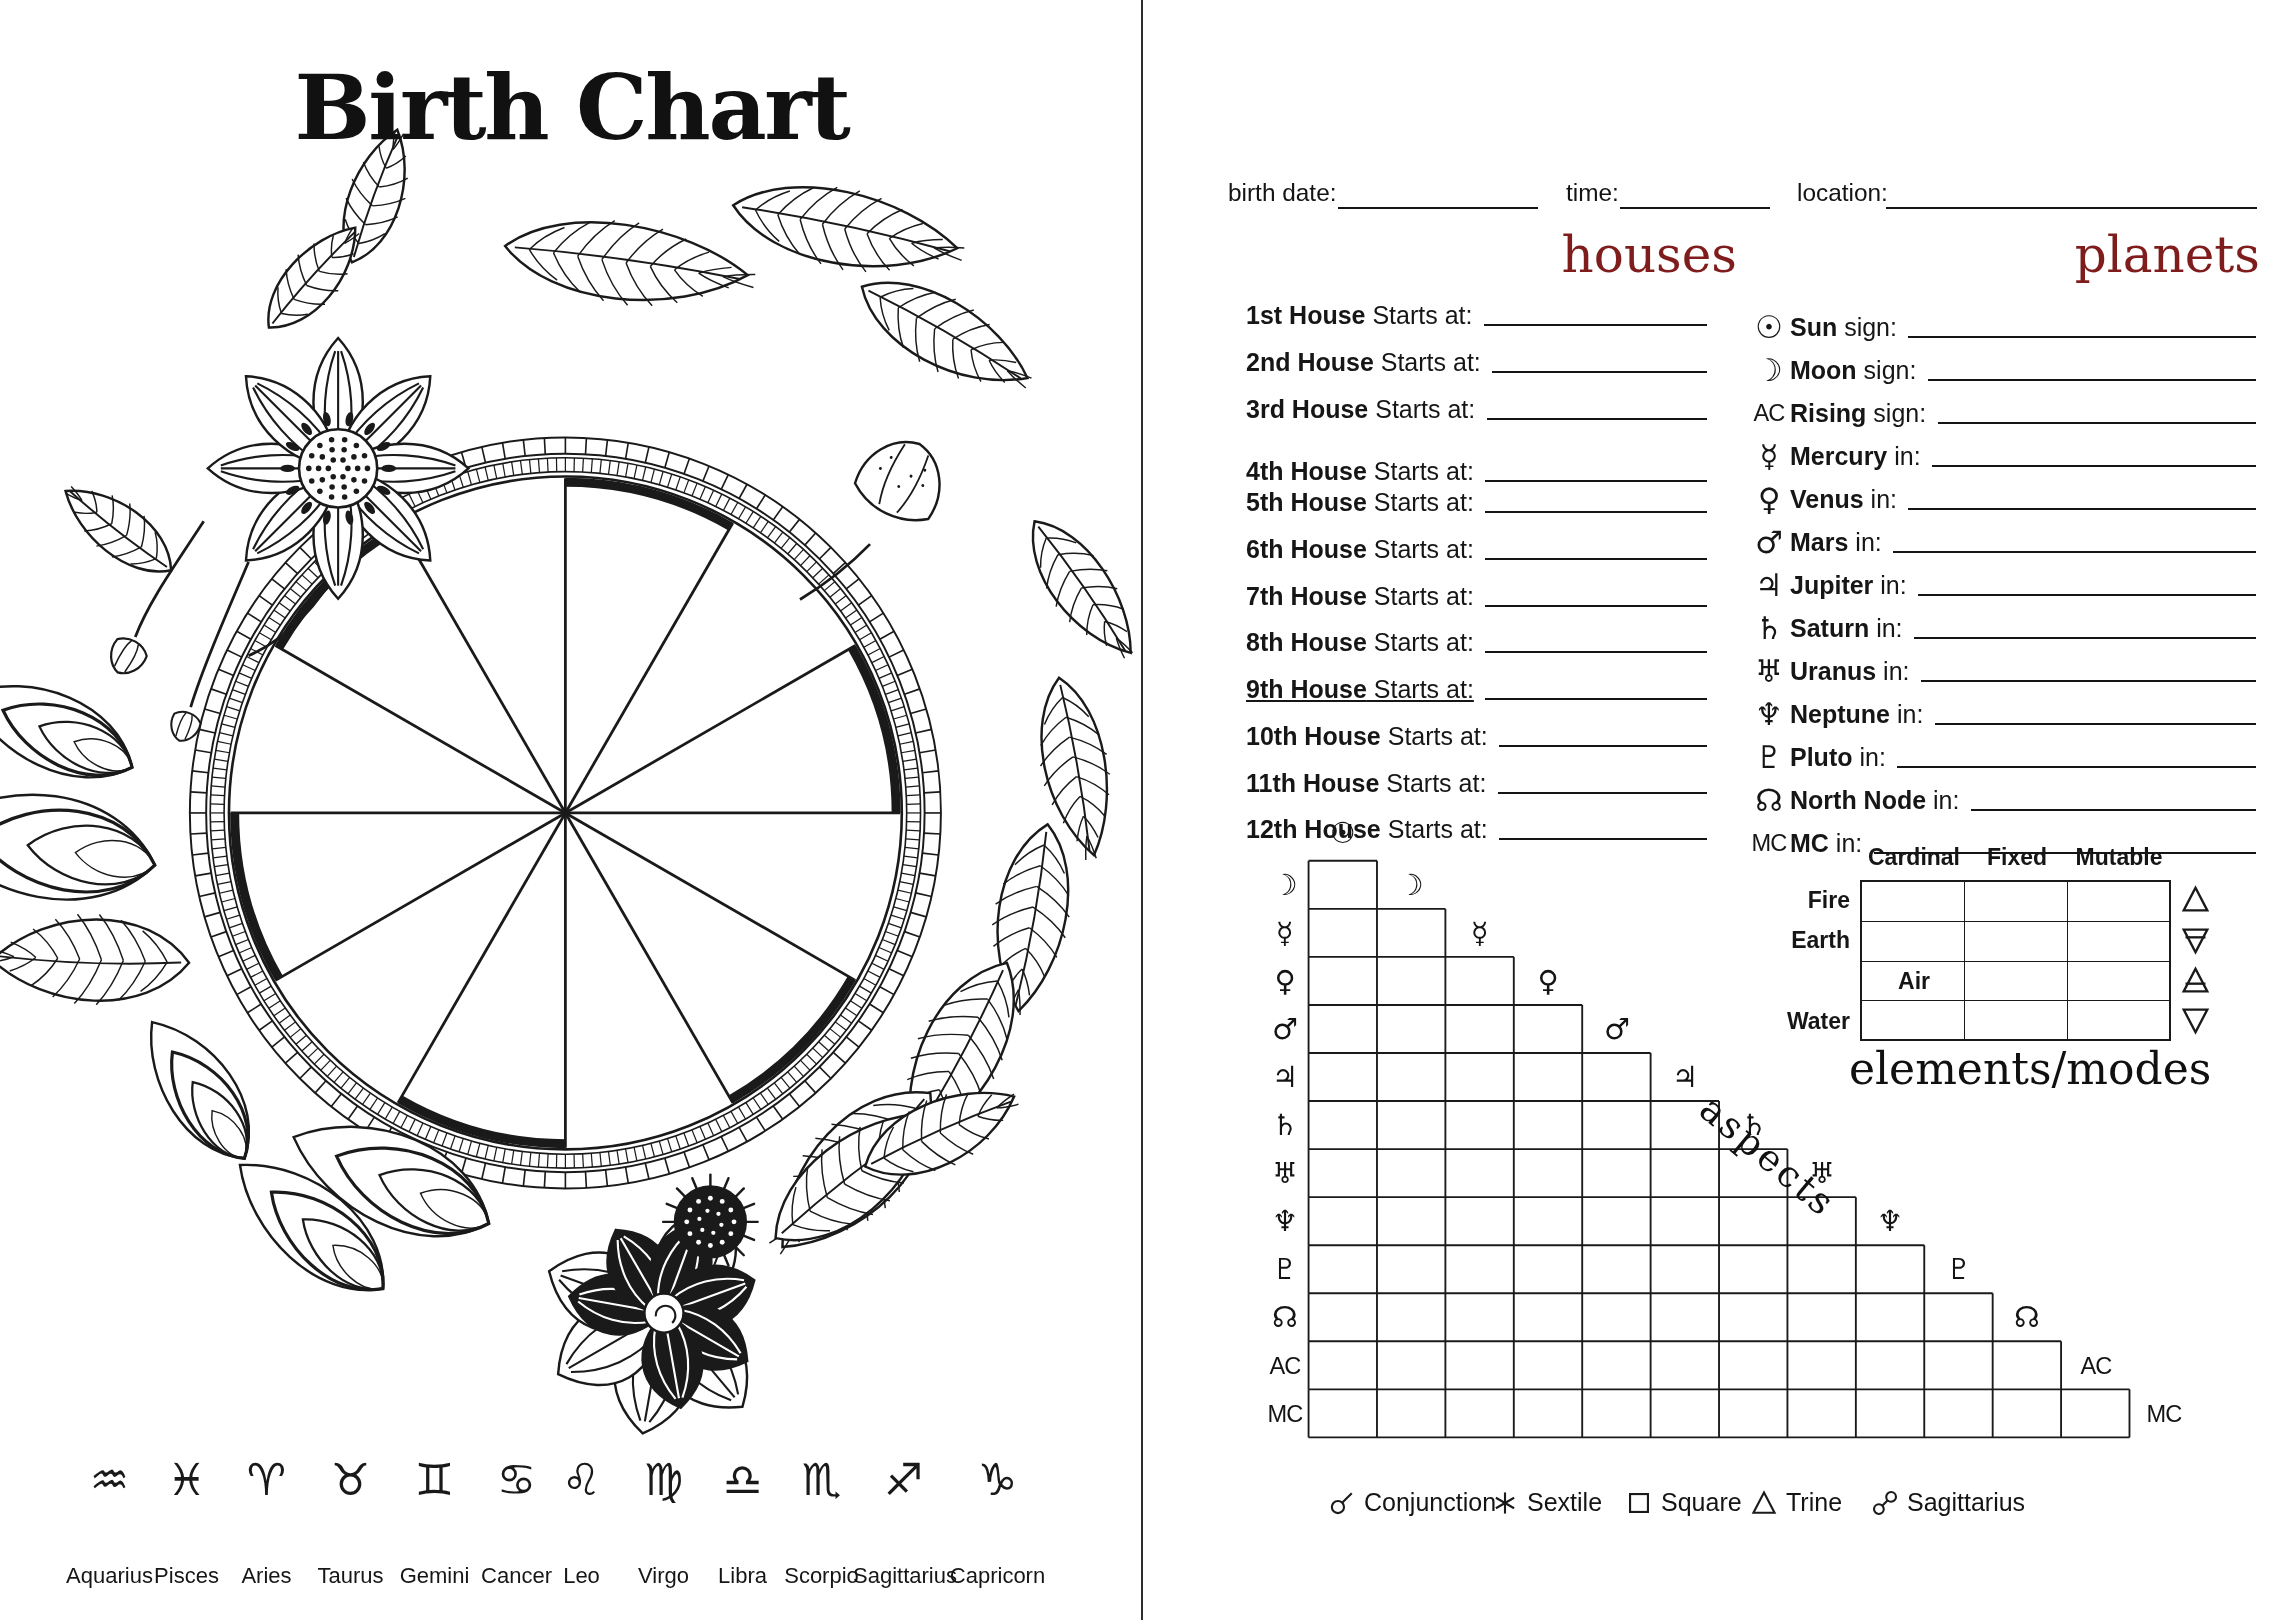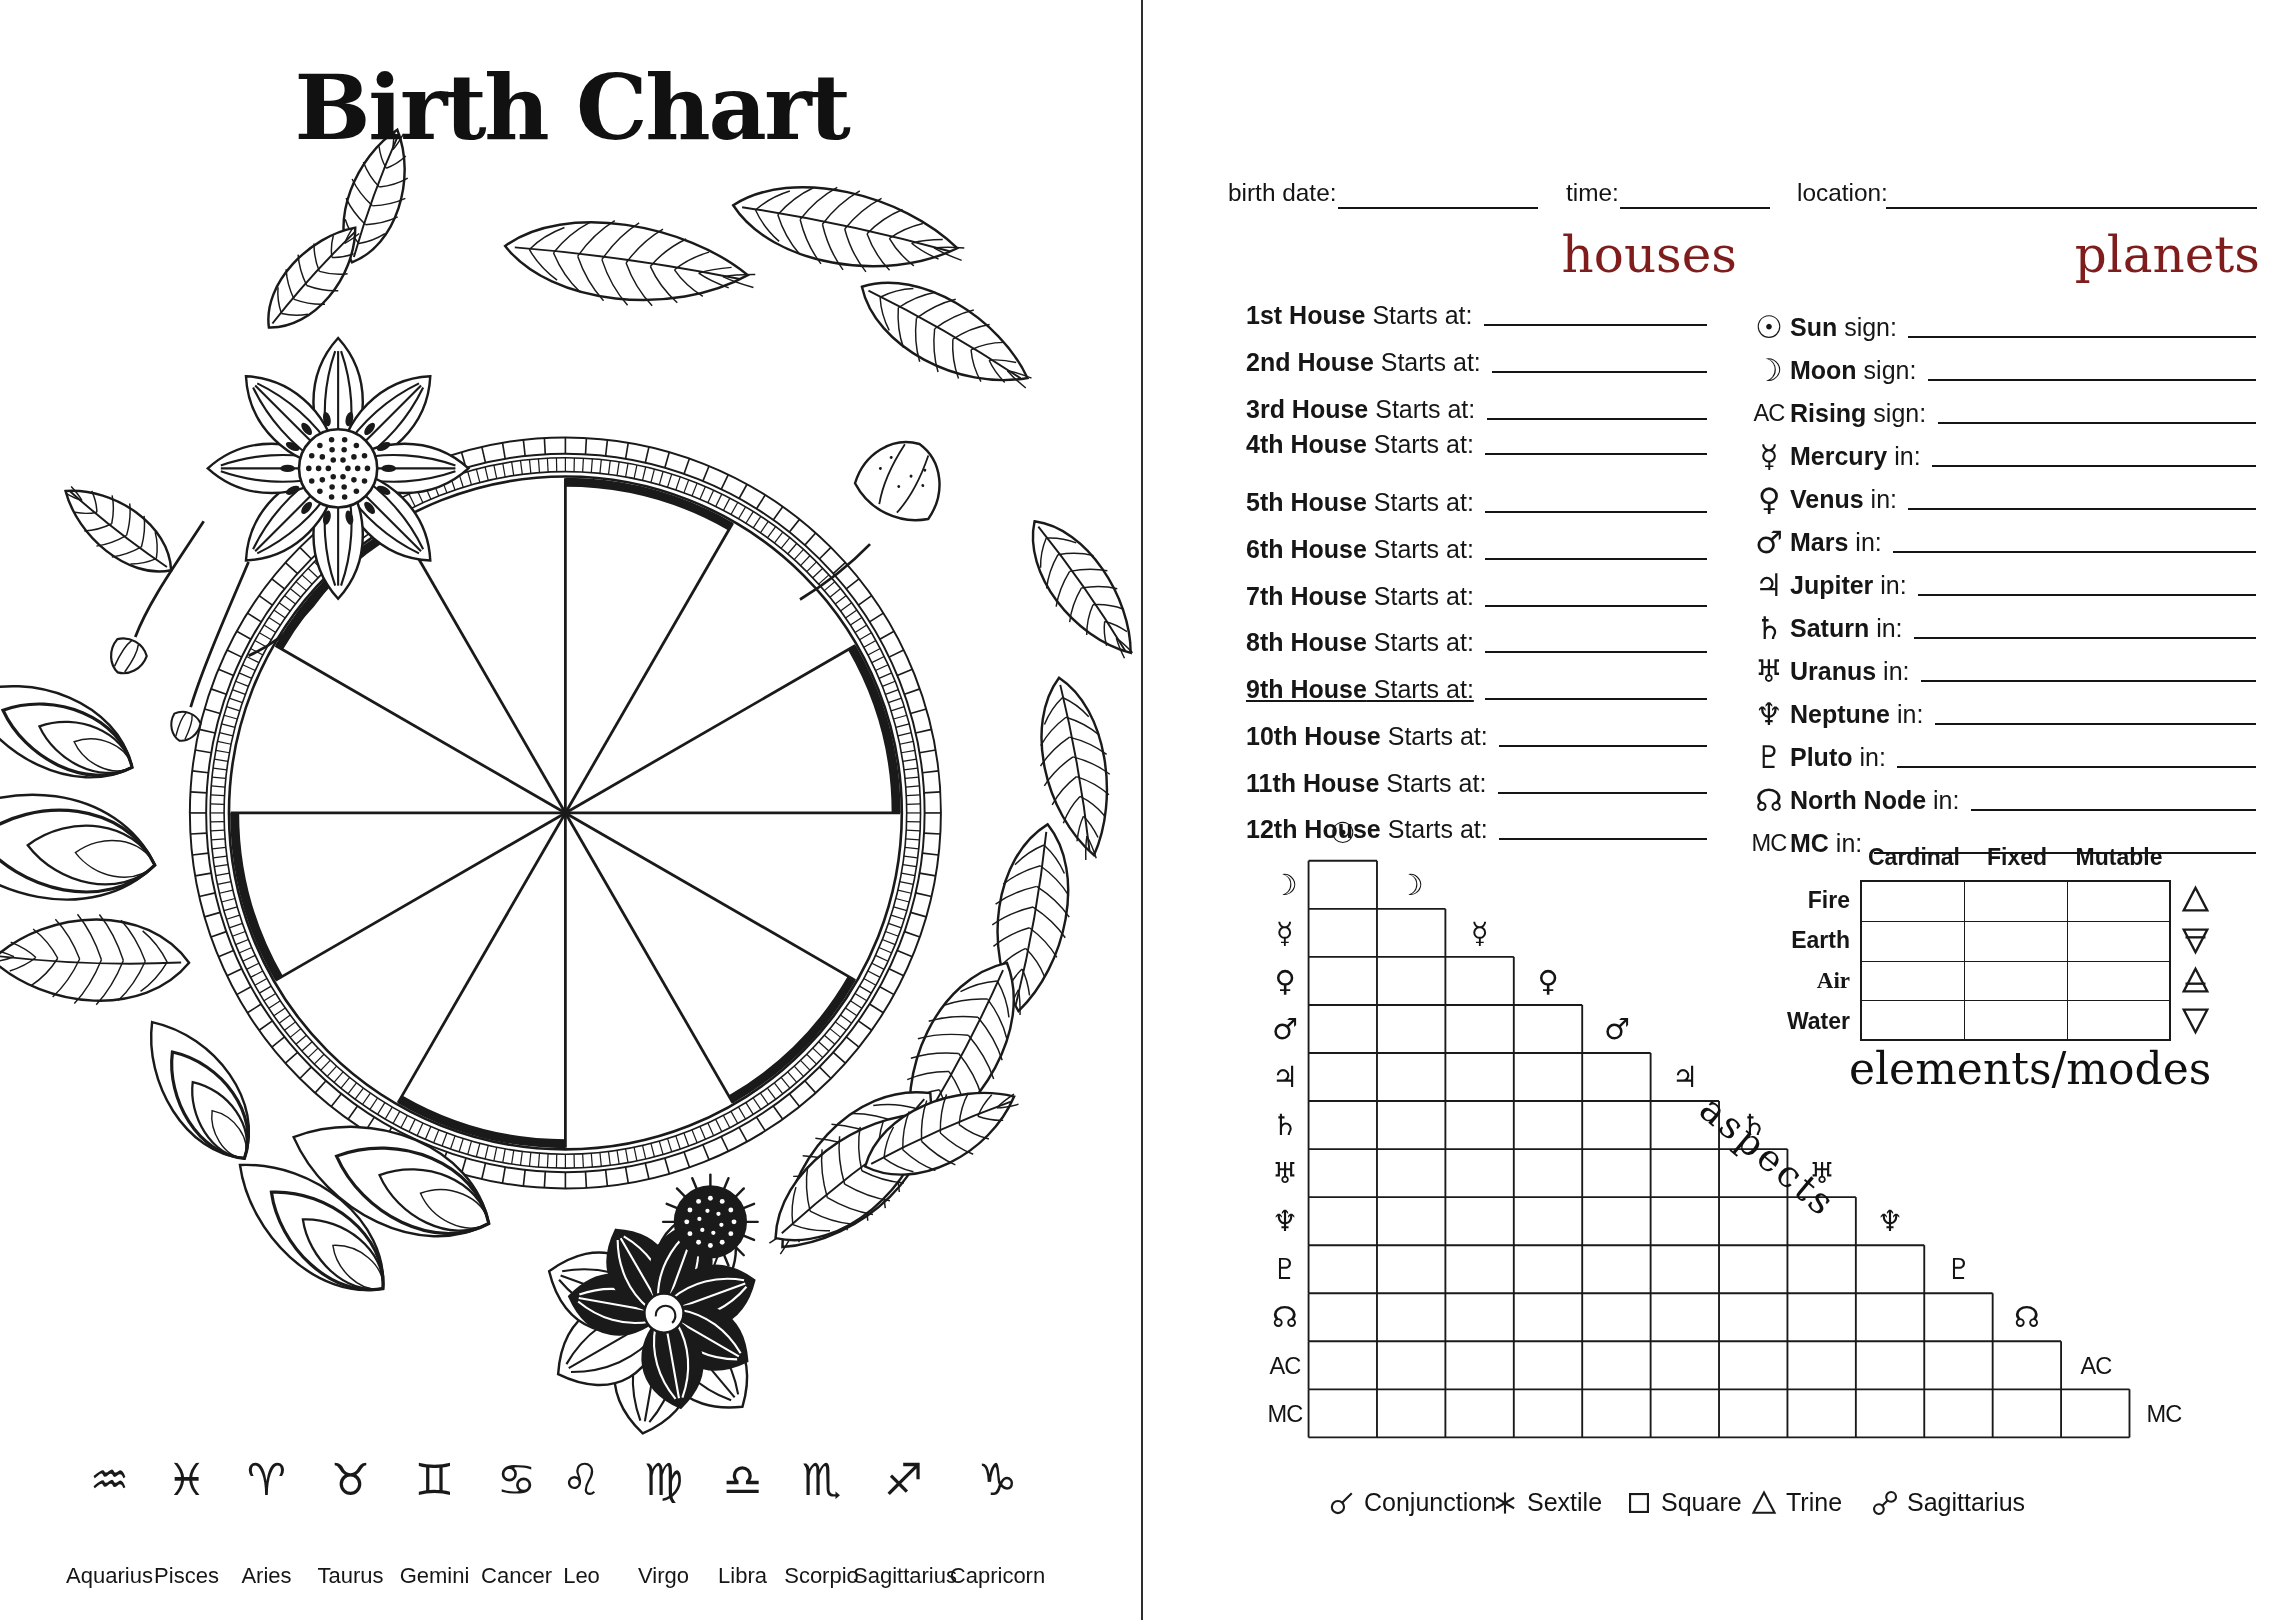--- a/index.html
+++ b/index.html
@@ -1076,21 +1076,21 @@
       <div class="wrow" style="left: 1246px; top: 345px; width: 461px;">
         <span class="lab bold">2nd House</span>
         <span class="lab">&nbsp;Starts at:</span>
         <div class="wline"></div>
       </div>
       <div class="wrow" style="left: 1246px; top: 392px; width: 461px;">
         <span class="lab bold">3rd House</span>
         <span class="lab">&nbsp;Starts at:</span>
         <div class="wline"></div>
       </div>
-      <div class="wrow" style="left: 1246px; top: 427px; width: 461px;">
+      <div class="wrow" style="left: 1246px; top: 454px; width: 461px;">
         <span class="lab bold">4th House</span>
         <span class="lab">&nbsp;Starts at:</span>
         <div class="wline"></div>
       </div>
       <div class="wrow" style="left: 1246px; top: 485px; width: 461px;">
         <span class="lab bold">5th House</span>
         <span class="lab">&nbsp;Starts at:</span>
         <div class="wline"></div>
       </div>
       <div class="wrow" style="left: 1246px; top: 532px; width: 461px;">
@@ -1368,21 +1368,21 @@
   <div id="elements-labels">
       <div class="elabel" style="left: 1712px; top: 887px;">Fire</div>
       <div class="eicon" style="left: 2181px; top: 885px;"><svg width="29" height="29" viewBox="0 0 32 32">
           <polygon points="16,3 29,28 3,28" stroke="#1a1a1a" stroke-width="2.6" fill="none"></polygon>
         </svg></div>
       <div class="elabel" style="left: 1712px; top: 927px;">Earth</div>
       <div class="eicon" style="left: 2181px; top: 926px;"><svg width="29" height="29" viewBox="0 0 32 32">
           <polygon points="3,4 29,4 16,29" stroke="#1a1a1a" stroke-width="2.6" fill="none"></polygon>
           <line x1="5" y1="12.5" x2="27" y2="12.5" stroke="#1a1a1a" stroke-width="2.6" fill="none"></line>
         </svg></div>
-      <div class="elabel" style="left: 1712px; top: 968px; font-family: Liberation Serif, serif;">Air</div>
+      <div class="elabel" style="left: 1792px; top: 968px;">Air</div>
       <div class="eicon" style="left: 2181px; top: 966px;"><svg width="29" height="29" viewBox="0 0 32 32">
           <polygon points="16,3 29,28 3,28" stroke="#1a1a1a" stroke-width="2.6" fill="none"></polygon>
           <line x1="5" y1="19.5" x2="27" y2="19.5" stroke="#1a1a1a" stroke-width="2.6" fill="none"></line>
         </svg></div>
       <div class="elabel" style="left: 1712px; top: 1008px;">Water</div>
       <div class="eicon" style="left: 2181px; top: 1006px;"><svg width="29" height="29" viewBox="0 0 32 32">
           <polygon points="3,4 29,4 16,29" stroke="#1a1a1a" stroke-width="2.6" fill="none"></polygon>
         </svg></div>
     </div>
   <div class="eheading serif">elements/modes</div>

